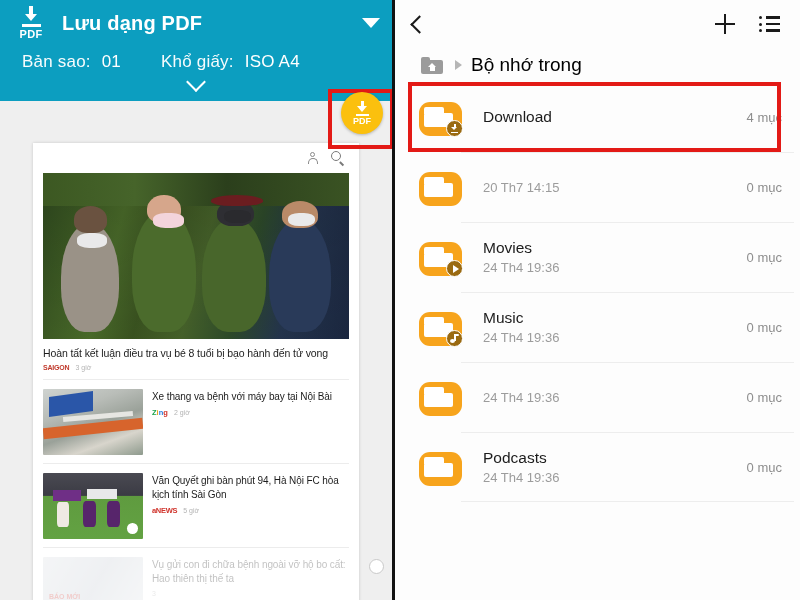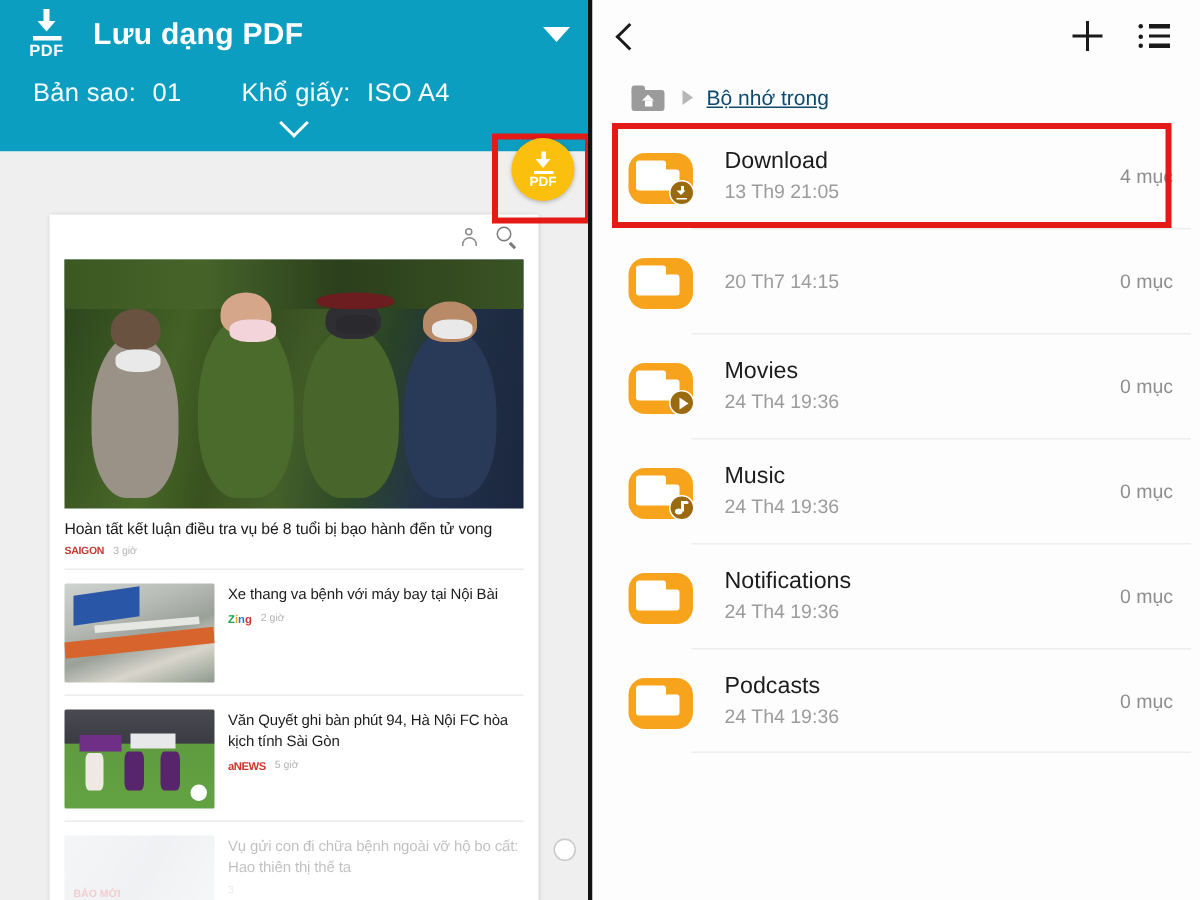--- a/index.html
+++ b/index.html
@@ -209,21 +209,21 @@
     position:absolute; left:7px; top:6px; width:0;height:0;
     border-left:4.2px solid transparent; border-right:4.2px solid transparent; border-bottom:4.2px solid #fff;
   }
   .crumb-folder .home2 { position:absolute; left:8.6px; top:10px; width:5px; height:4px; background:#fff; }
   .crumb-tri {
     margin:0 9px 0 12px;
     width:0;height:0;
     border-top:5px solid transparent; border-bottom:5px solid transparent;
     border-left:7px solid #b6b6b6;
   }
-  .crumb-label { font-size:14px; color:#0c4a6e; font-weight:400;text-decoration:underline; }
+  .crumb-label { font-size:19px; color:#000000; font-weight:400; }
 
   .file-list { position:relative; }
   .file-row {
     position:relative; display:flex; align-items:center;
     height:70px; padding:0 18px 0 24px;
   }
   .file-row + .file-row::before {
     content:""; position:absolute; left:66px; right:6px; top:0; height:1px; background:#ededed;
   }
   .file-list::after {
@@ -451,21 +451,20 @@
           <div class="badge">
             <div class="b-dl">
                 <div class="st"></div>
                 <div class="hd"></div>
                 <div class="bb"></div>
               </div>
           </div>
         </div>
         <div class="file-info">
           <div class="file-name">Download</div>
-          <div class="file-date">13 Th9 21:05</div>
         </div>
         <div class="file-count">4 mục</div>
       </div>
 
       <div class="file-row">
         <div class="folder-ico">
           <div class="fbody"></div>
             <div class="ftab"></div>
             <div class="finner"></div>
         </div>
@@ -511,21 +510,20 @@
         <div class="file-count">0 mục</div>
       </div>
 
       <div class="file-row">
         <div class="folder-ico">
           <div class="fbody"></div>
             <div class="ftab"></div>
             <div class="finner"></div>
         </div>
         <div class="file-info">
-          <div class="file-name">Notifications</div>
           <div class="file-date">24 Th4 19:36</div>
         </div>
         <div class="file-count">0 mục</div>
       </div>
 
 
       <div class="file-row">
         <div class="folder-ico">
           <div class="fbody"></div>
             <div class="ftab"></div>

